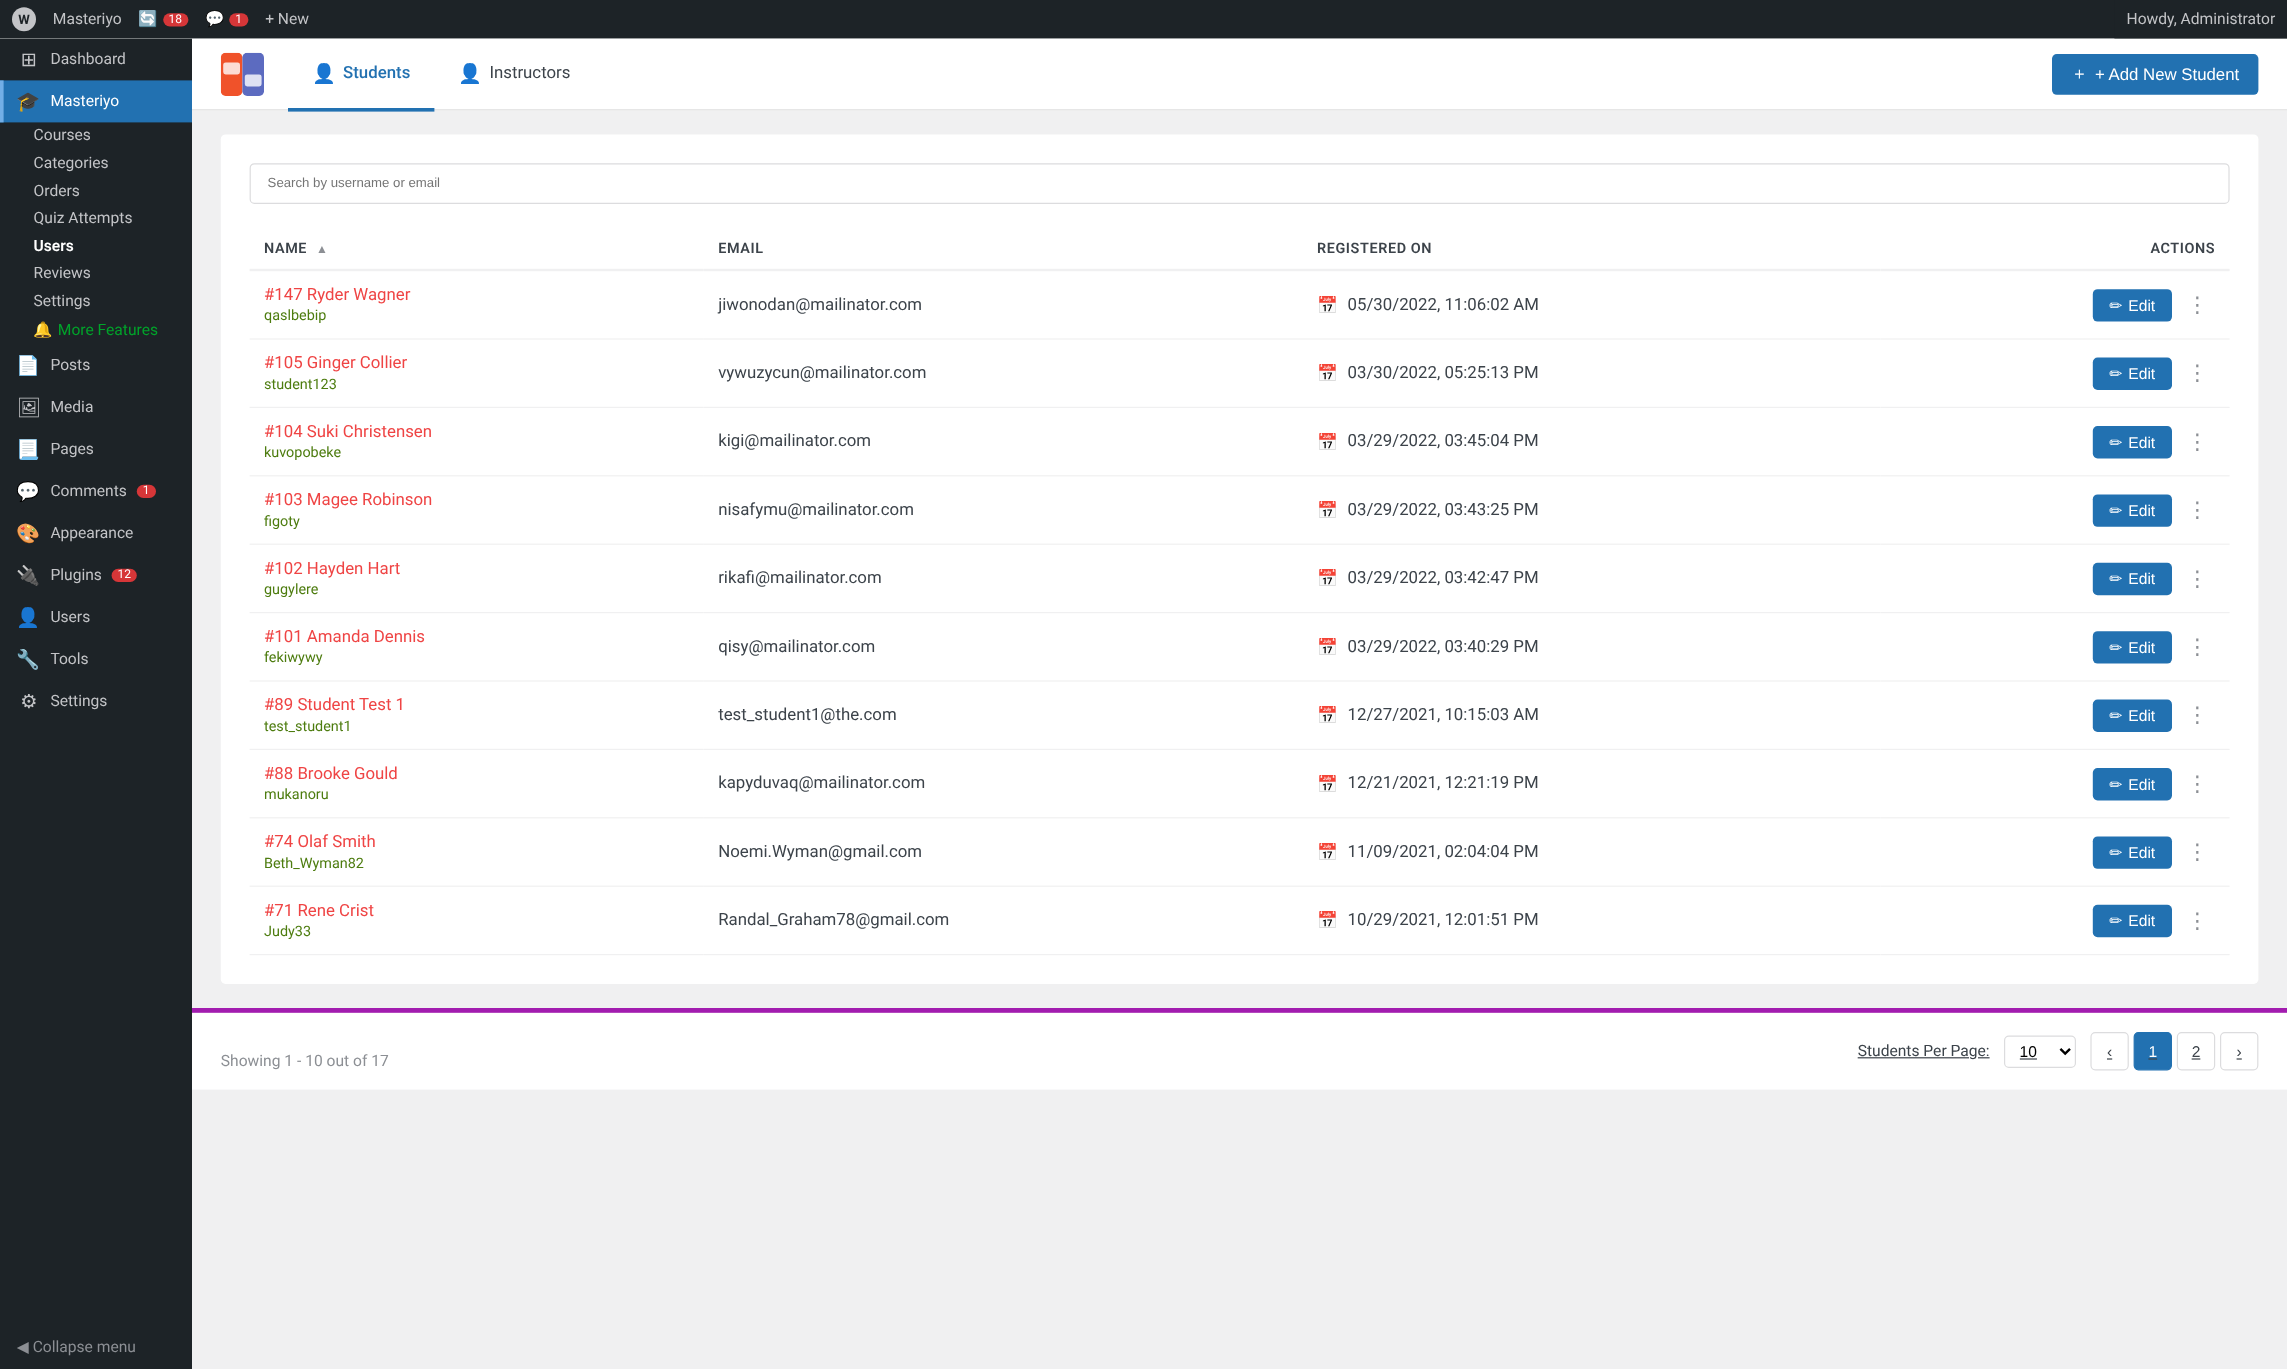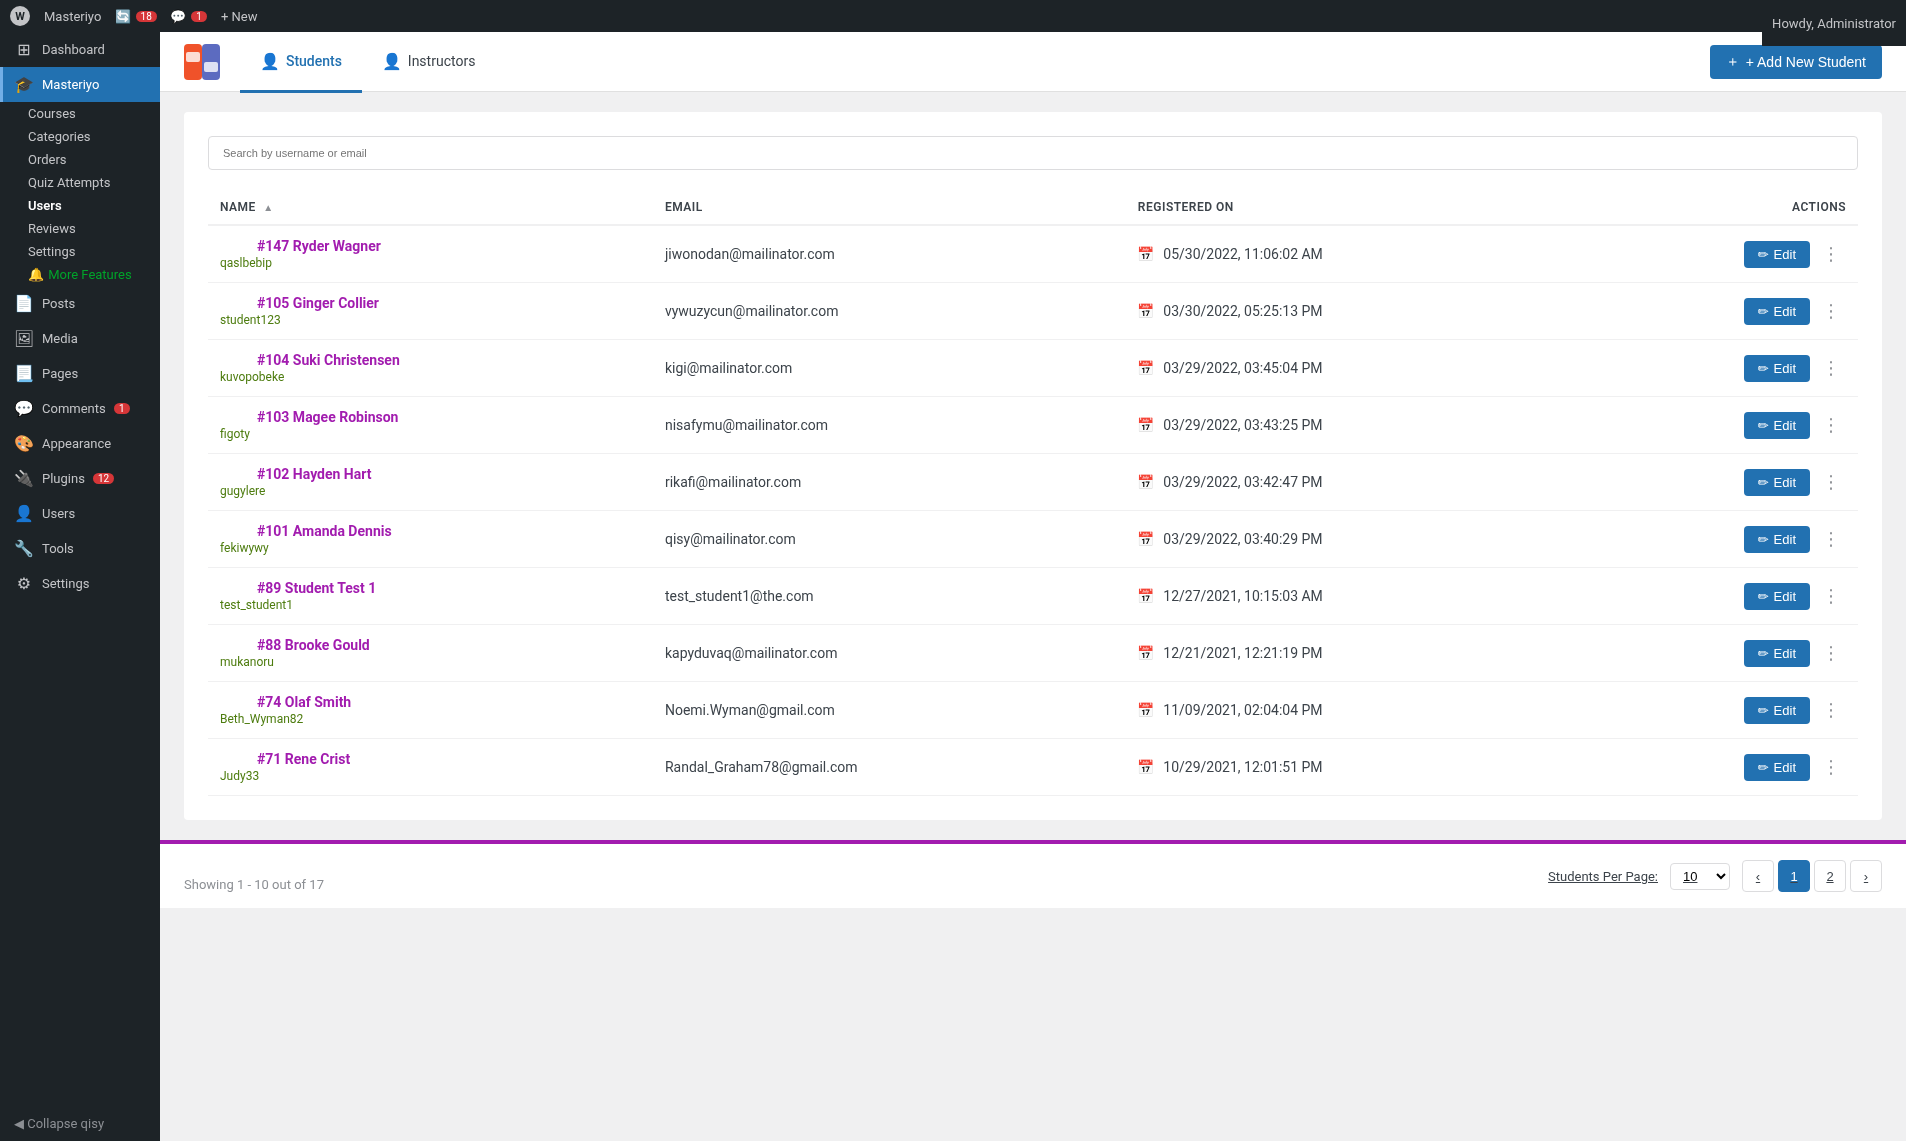--- a/index.html
+++ b/index.html
@@ -11,21 +11,21 @@
       color: #c3c4c7;
       height: 32px;
       display: flex;
       align-items: center;
       padding: 0 10px;
       gap: 14px;
       flex-shrink: 0;
       position: relative;
     }
     .admin-bar-left { display: flex; align-items: center; gap: 14px; }
-    .admin-bar-right { position: absolute; right: 0; top: 0; height: 46px; display: flex; align-items: center; background: #1d2327; padding: 0 10px; color: #c3c4c7; font-size: 13px; }
+    .admin-bar-right { position: absolute; right: 0; top: 0; height: 32px; display: flex; align-items: center; background: #1d2327; padding: 0 10px; color: #c3c4c7; font-size: 13px; }
     .admin-bar-item { display: flex; align-items: center; gap: 4px; color: #c3c4c7; font-size: 13px; cursor: pointer; }
     .wp-logo { width: 20px; height: 20px; background: #c3c4c7; border-radius: 50%; display: flex; align-items: center; justify-content: center; font-size: 11px; color: #1d2327; font-weight: bold; }
     .admin-bar-badge { background: #d63638; color: #fff; border-radius: 10px; padding: 0 5px; font-size: 10px; min-width: 16px; text-align: center; }
 
     
     .layout { display: flex; flex: 1; overflow: hidden; }
 
     
     .sidebar {
       width: 160px;
@@ -144,21 +144,21 @@
       font-weight: 600;
       color: #3c434a;
       text-transform: uppercase;
       letter-spacing: 0.5px;
       padding: 10px 12px;
       border-bottom: 2px solid #f0f0f1;
     }
     .data-table thead th.actions-col { text-align: right; }
     .data-table tbody tr { border-bottom: 1px solid #f0f0f1; }
     .data-table tbody td { padding: 12px 12px; vertical-align: middle; }
-    .student-name { font-weight: 700; color: #a21caf; font-size: 14px; margin-left: 37px; }
+    .student-name { font-weight: 400; color: #ef4444; font-size: 14px; }
     .student-username { color: #4d7c0f; font-size: 12px; margin-top: 2px; }
     .email-cell { color: #3c434a; font-size: 14px; }
     .date-cell { display: flex; align-items: center; gap: 8px; color: #3c434a; font-size: 14px; }
     .date-icon { color: #8c8f94; font-size: 14px; }
     .actions-cell { display: flex; align-items: center; justify-content: flex-end; gap: 6px; }
     .edit-btn {
       background: #2271b1;
       color: #fff;
       border: none;
       border-radius: 4px;
@@ -297,21 +297,21 @@
     </div>
     <div class="sidebar-item">
       <span class="sidebar-icon">🔧</span>
       <span>Tools</span>
     </div>
     <div class="sidebar-item">
       <span class="sidebar-icon">⚙</span>
       <span>Settings</span>
     </div>
     <div class="sidebar-collapse">
-      ◀ Collapse qisy
+      ◀ Collapse menu
     </div>
   </div>
 
   <div class="main-content">
 
     <div class="page-header">
       <div class="page-header-left">
         <div class="brand-logo">
           <svg viewBox="0 0 36 36" fill="none">
             <rect width="18" height="36" rx="4" fill="#f0522a"></rect>

